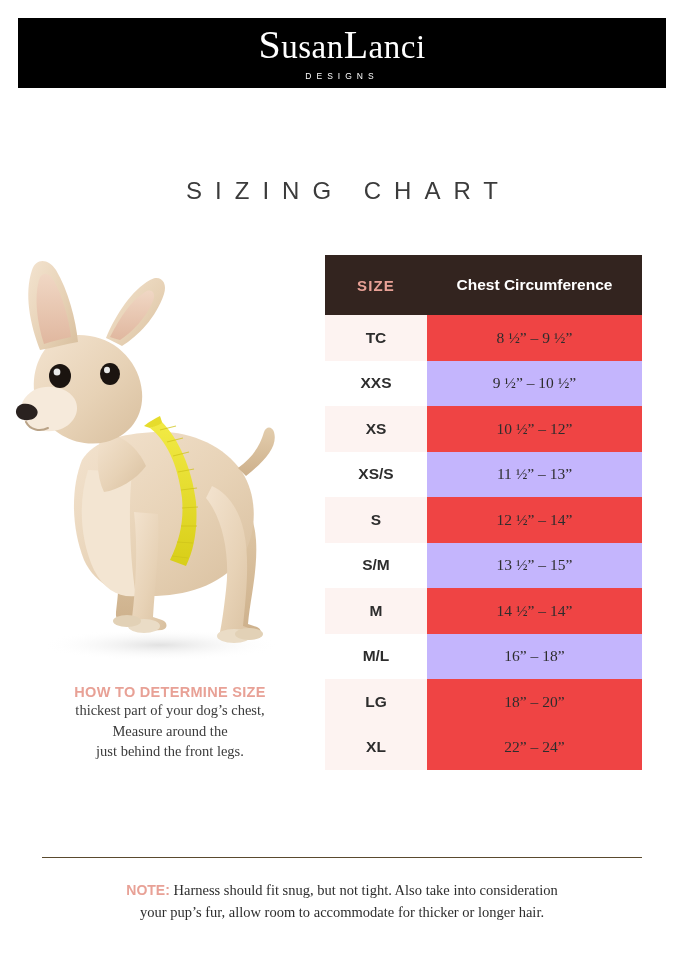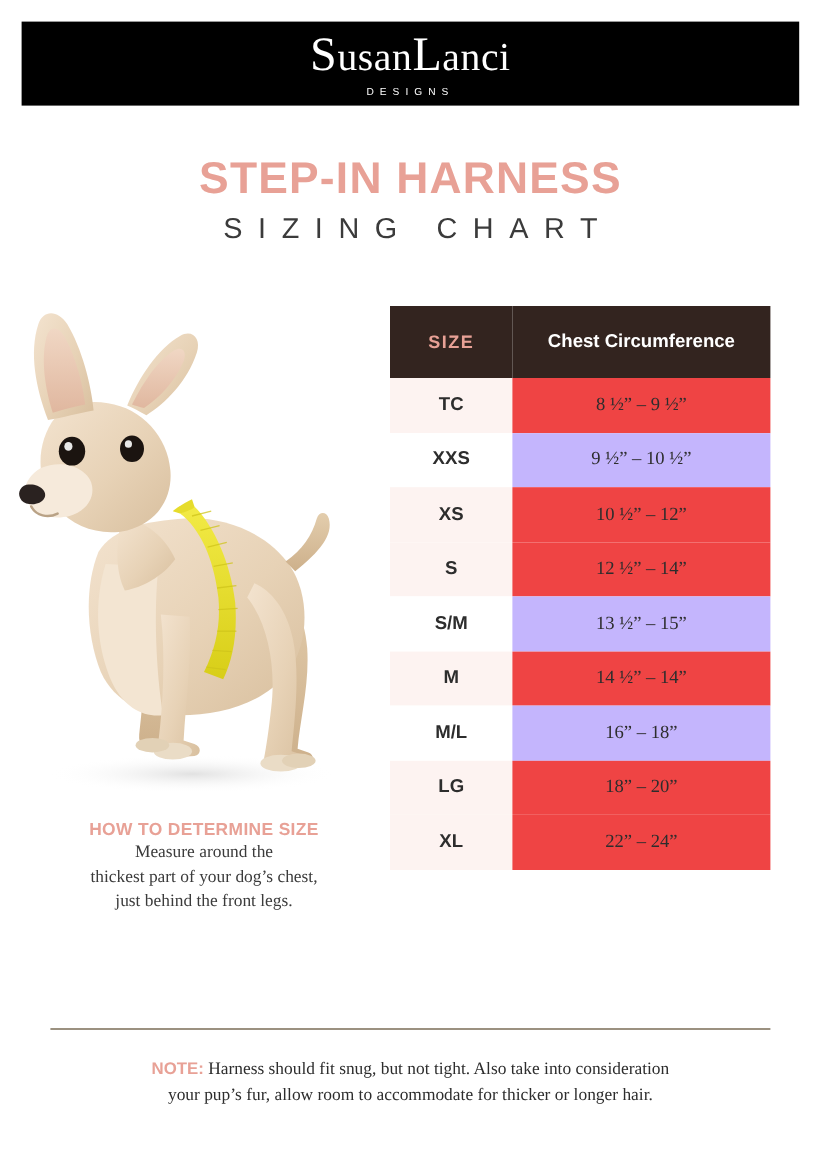--- a/index.html
+++ b/index.html
@@ -177,21 +177,20 @@
 
 <div class="page">
 
   <div class="header-bar">
     <div class="brand-name">
       <span class="cap">S</span><span>usan</span><span class="cap">L</span><span>anci</span>
     </div>
     <div class="brand-sub">DESIGNS</div>
   </div>
 
-  <div class="title">STEP-IN HARNESS</div>
   <div class="subtitle">SIZING CHART</div>
 
   <div class="dog-wrap">
     <svg class="dog-svg" width="310" height="420" viewBox="0 0 310 420">
       <defs>
         <linearGradient id="fur" x1="0" y1="0" x2="1" y2="1">
           <stop offset="0%" stop-color="#f3e3cf"></stop>
           <stop offset="55%" stop-color="#e7d2b6"></stop>
           <stop offset="100%" stop-color="#d8bf9e"></stop>
         </linearGradient>
@@ -266,22 +265,22 @@
         <path d="M171 286 L187 286"></path>
         <path d="M167 302 L183 303"></path>
         <path d="M162 316 L178 318"></path>
       </g>
       <path d="M140 188 C146 186 152 184 152 182 L150 176 C142 180 136 184 134 186 Z" fill="#e6dc2c"></path>
     </svg>
   </div>
 
   <div class="howto">
     <div class="howto-title">HOW TO DETERMINE SIZE</div>
+    <div class="howto-text">thickest part of your dog’s chest,</div>
     <div class="howto-text">Measure around the</div>
-    <div class="howto-text">thickest part of your dog’s chest,</div>
     <div class="howto-text">just behind the front legs.</div>
   </div>
 
   <table class="table">
     <colgroup>
       <col class="col-size">
       <col class="col-chest">
     </colgroup>
     <thead>
       <tr class="hrow">
@@ -295,20 +294,24 @@
         <td class="cell-chest">8 ½” – 9 ½”</td>
       </tr>
       <tr class="alt-b">
         <td class="cell-size">XXS</td>
         <td class="cell-chest">9 ½” – 10 ½”</td>
       </tr>
       <tr class="alt-a">
         <td class="cell-size">XS</td>
         <td class="cell-chest">10 ½” – 12”</td>
       </tr>
+      <tr class="alt-b">
+        <td class="cell-size">XS/S</td>
+        <td class="cell-chest">11 ½” – 13”</td>
+      </tr>
       <tr class="alt-a">
         <td class="cell-size">S</td>
         <td class="cell-chest">12 ½” – 14”</td>
       </tr>
       <tr class="alt-b">
         <td class="cell-size">S/M</td>
         <td class="cell-chest">13 ½” – 15”</td>
       </tr>
       <tr class="alt-a">
         <td class="cell-size">M</td>

